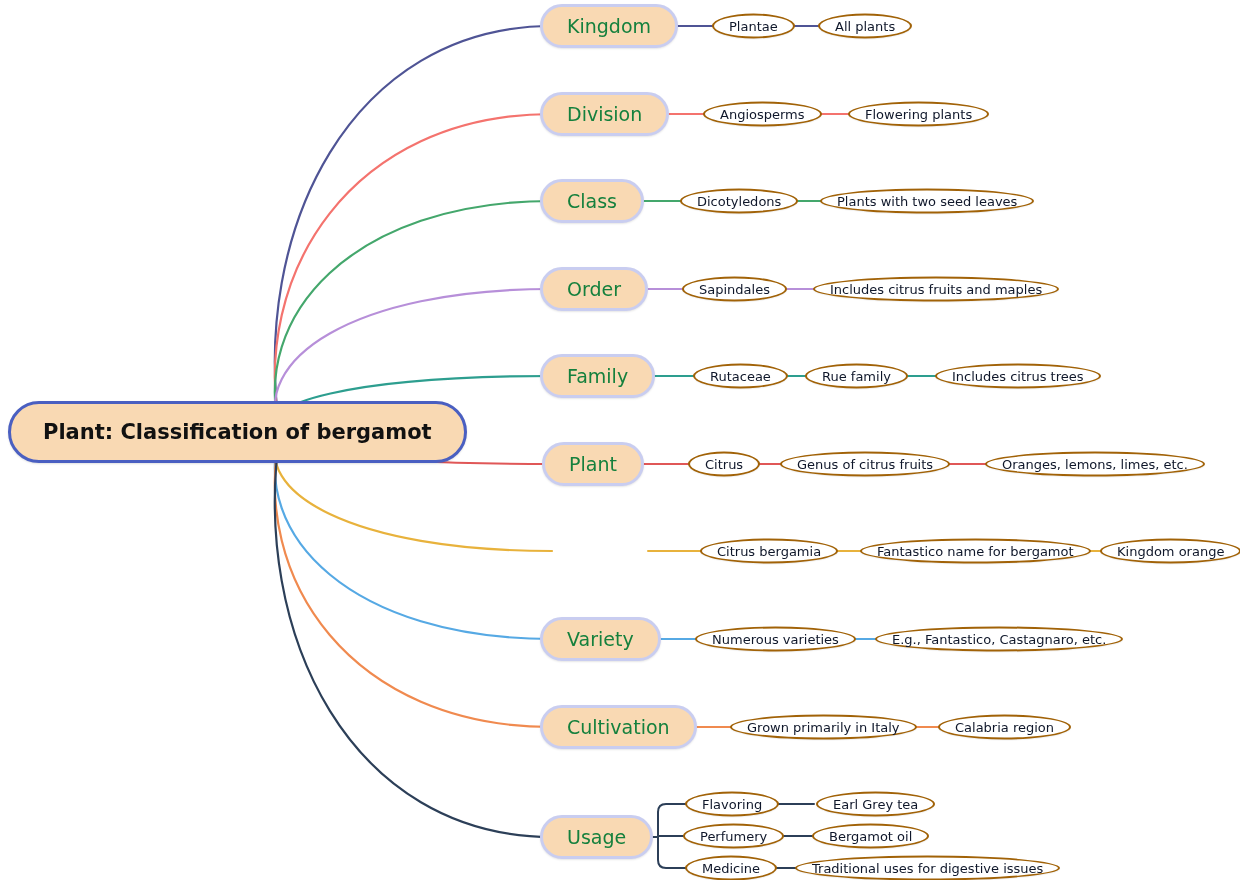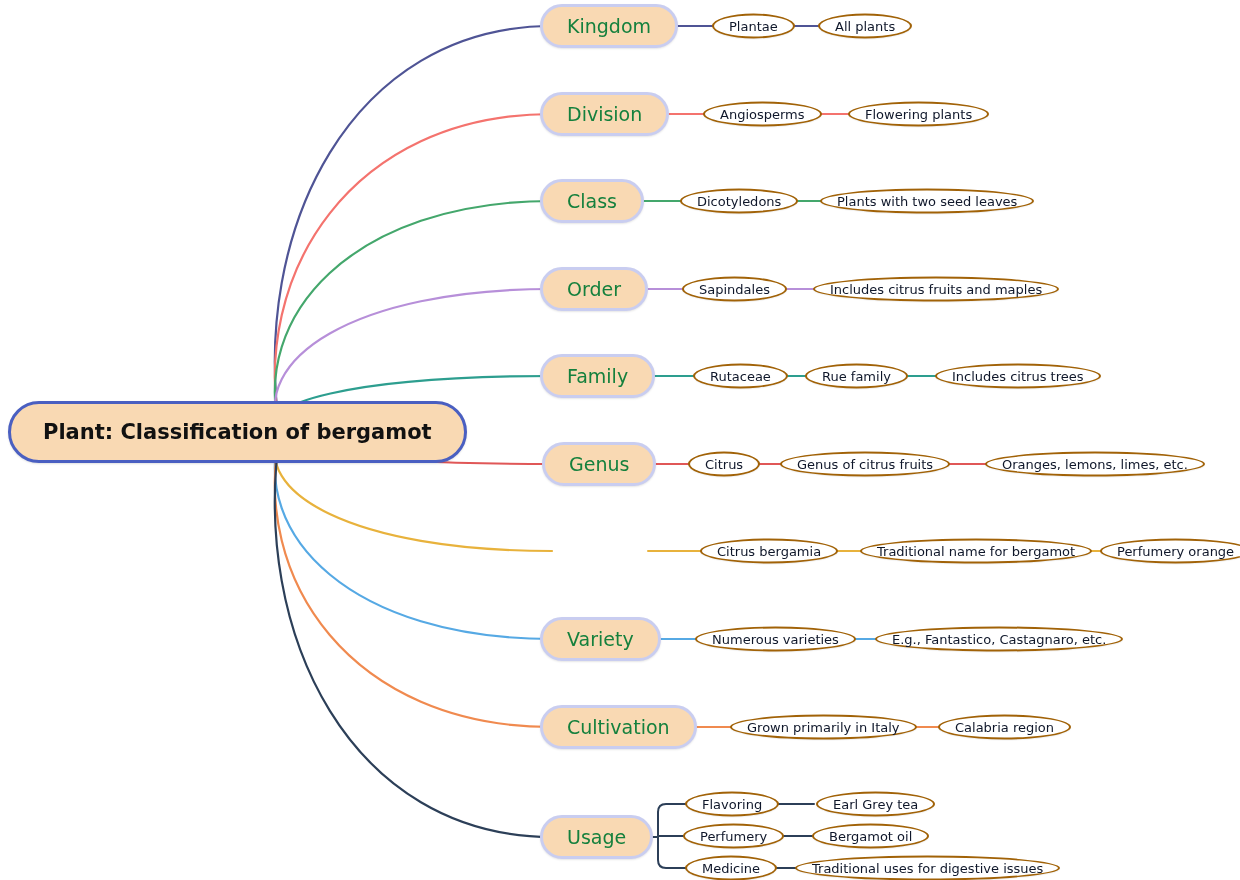--- a/index.html
+++ b/index.html
@@ -122,40 +122,40 @@
     <span>Rutaceae</span>
   </div>
   <div class="node leaf" style="left:805px; top:376px;">
     <span>Rue family</span>
   </div>
   <div class="node leaf" style="left:935px; top:376px;">
     <span>Includes citrus trees</span>
   </div>
 
   <div class="node pill" style="left:542px; top:464px;">
-    <span>Genus</span>
+    <span>Plant</span>
   </div>
   <div class="node leaf" style="left:688px; top:464px;">
     <span>Citrus</span>
   </div>
   <div class="node leaf" style="left:780px; top:464px;">
     <span>Genus of citrus fruits</span>
   </div>
   <div class="node leaf" style="left:985px; top:464px;">
     <span>Oranges, lemons, limes, etc.</span>
   </div>
 
   <div class="node leaf" style="left:700px; top:551px;">
     <span>Citrus bergamia</span>
   </div>
   <div class="node leaf" style="left:860px; top:551px;">
-    <span>Traditional name for bergamot</span>
+    <span>Fantastico name for bergamot</span>
   </div>
   <div class="node leaf" style="left:1100px; top:551px;">
-    <span>Perfumery orange</span>
+    <span>Kingdom orange</span>
   </div>
 
   <div class="node pill" style="left:540px; top:639px;">
     <span>Variety</span>
   </div>
   <div class="node leaf" style="left:695px; top:639px;">
     <span>Numerous varieties</span>
   </div>
   <div class="node leaf" style="left:875px; top:639px;">
     <span>E.g., Fantastico, Castagnaro, etc.</span>

